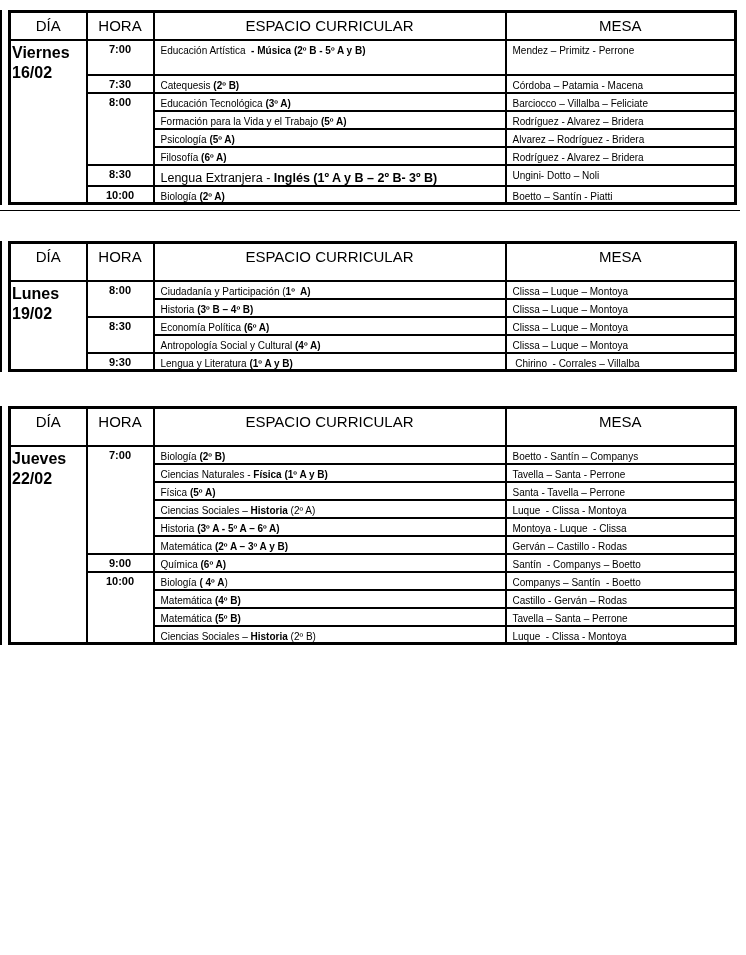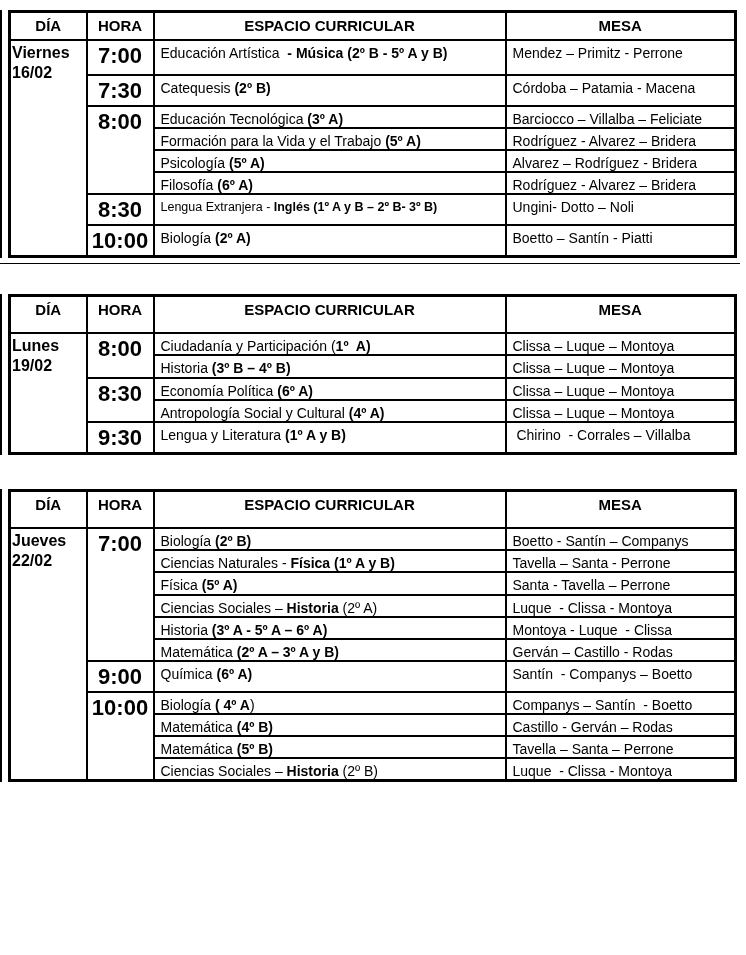--- a/index.html
+++ b/index.html
@@ -55,47 +55,47 @@
     vertical-align: top;
     overflow: hidden;
   }
   .grid tbody tr:last-child th,
   .grid tbody tr:last-child td { border-bottom-width: 3px; }
 
   .grid thead tr { height: 28px; }
   .tall-head thead tr { height: 38px; }
   .grid th {
     font-size: 15px;
-    font-weight: bold;
+    font-weight: normal;
     text-align: center;
     vertical-align: middle;
     padding: 0;
   }
   .tall-head th {
     vertical-align: top;
     padding-top: 4px;
   }
 
   .grid tbody tr { height: 18px; }
   #t1 tbody tr:first-child { height: 35px; }
 
   td.dia {
     font-size: 16px;
     font-weight: bold;
     padding-top: 2px;
     line-height: 1.25;
   }
   td.hora {
-    font-size: 22px;
+    font-size: 11px;
     font-weight: bold;
     text-align: center;
     padding-top: 2px;
   }
   td.espacio, td.mesa {
-    font-size: 14px;
+    font-size: 10px;
     padding: 4px 4px 0 6px;
     white-space: pre-wrap;
     line-height: 1.15;
   }
   td.espacio.compact { font-size: 12.5px; padding-top: 5px; }
 </style>
 </head>
 <body>
 
 <div class="page">

